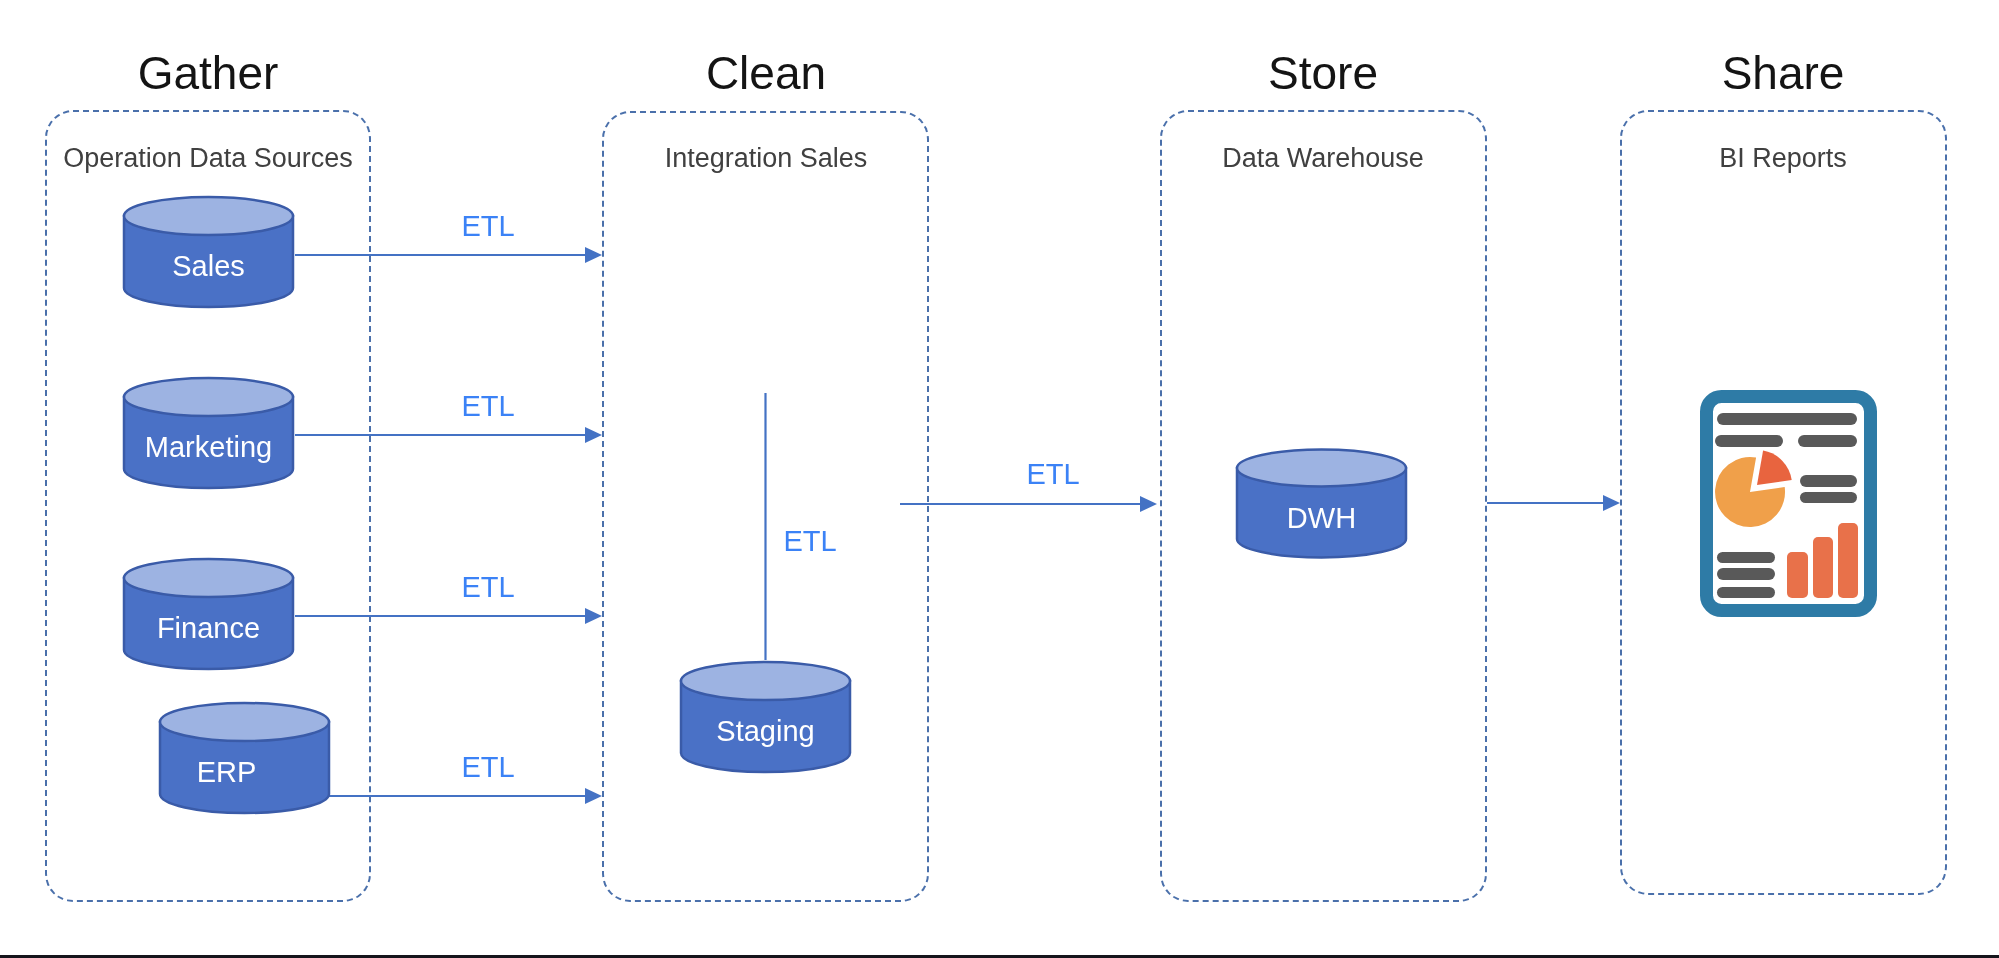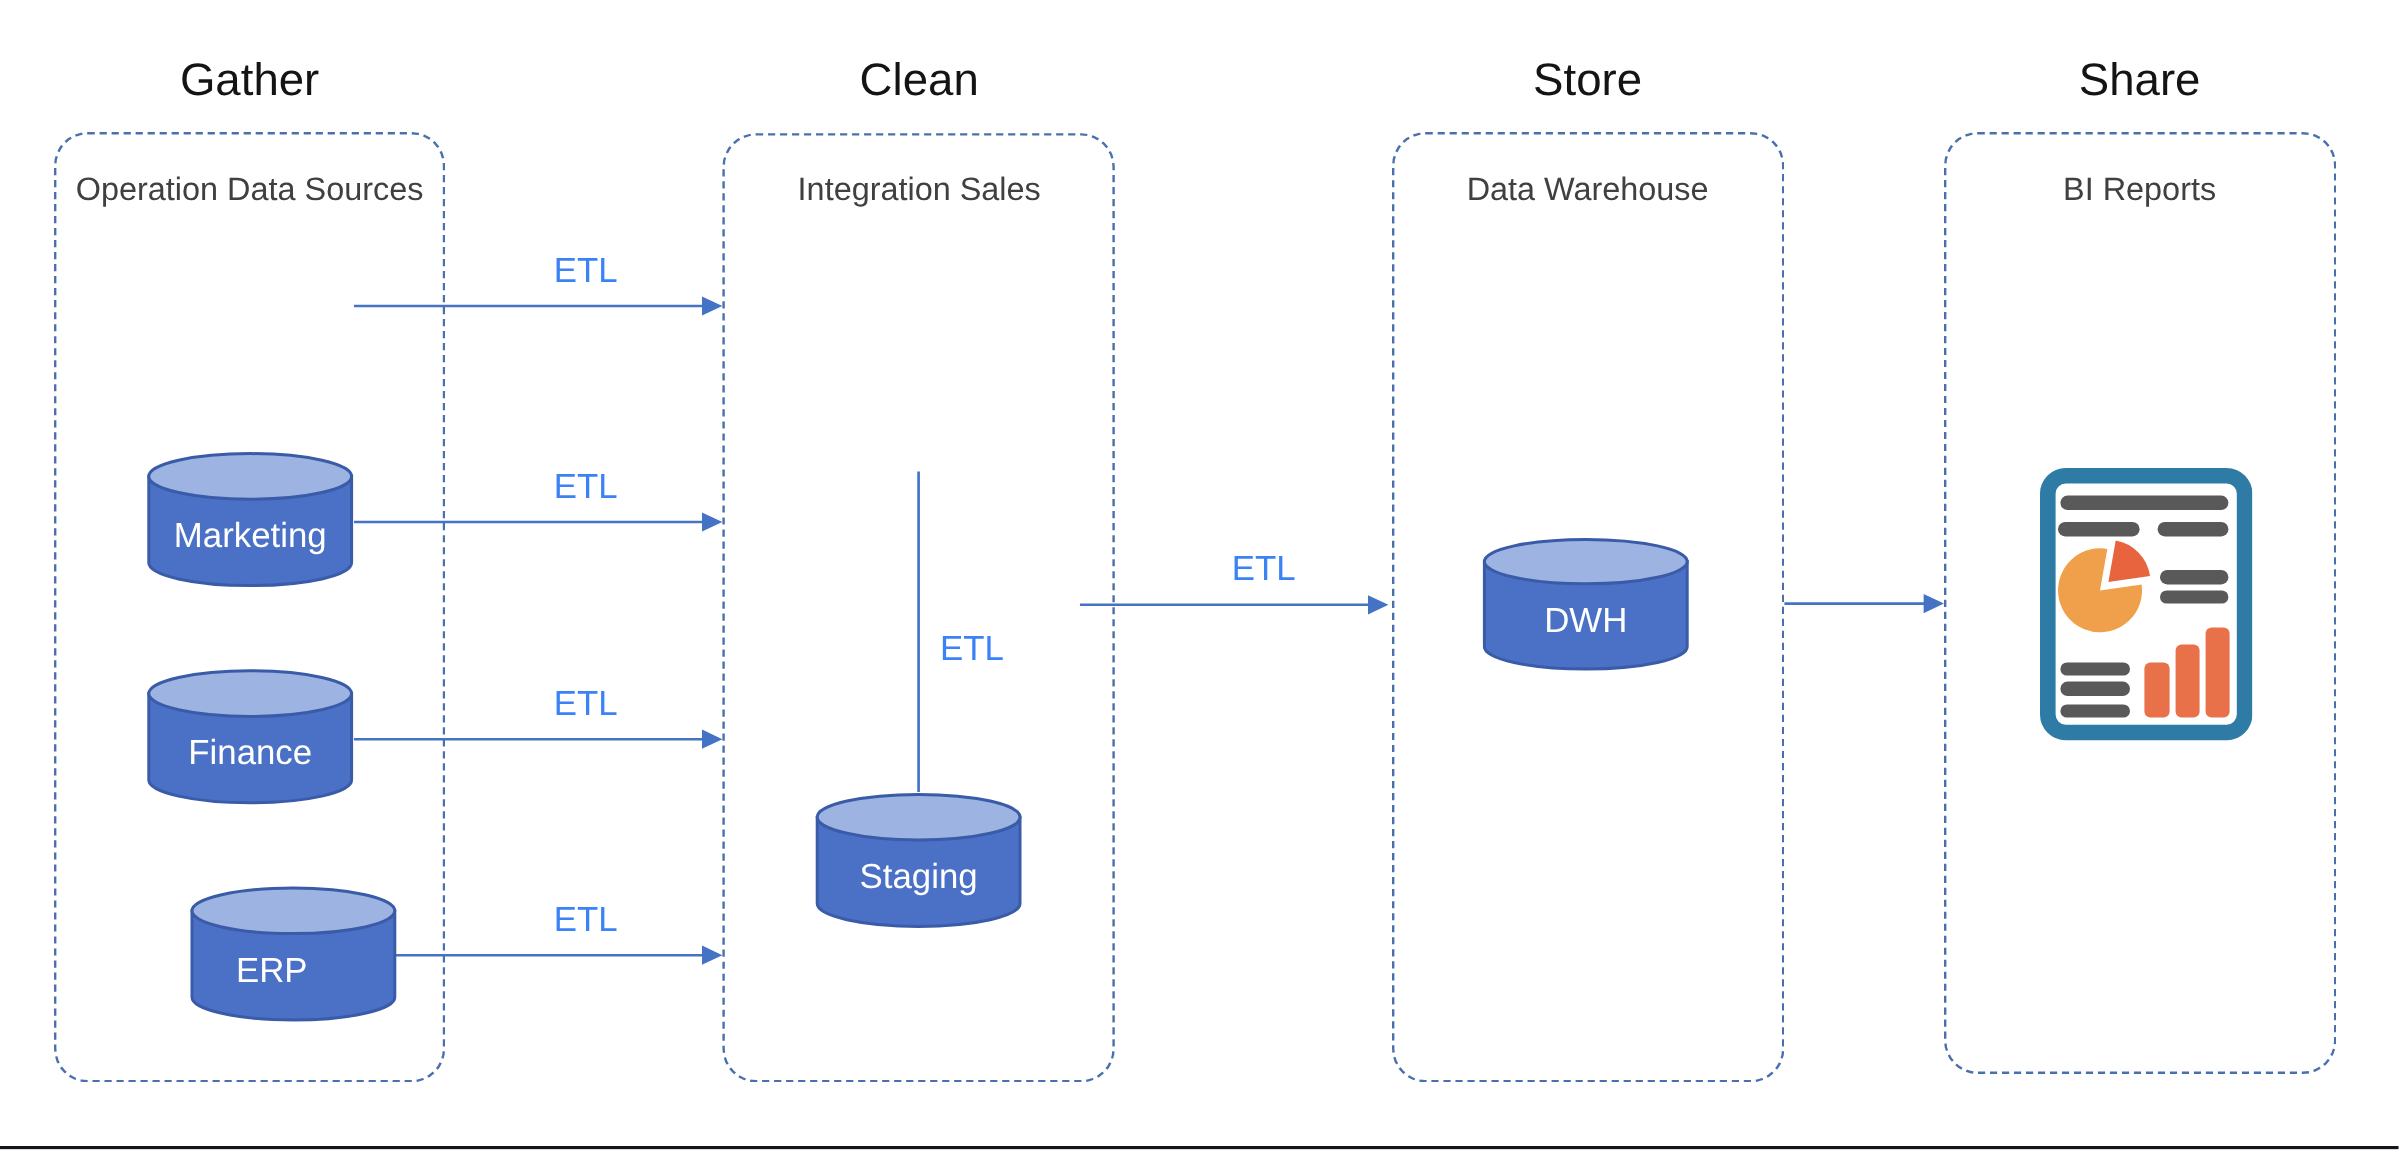--- a/index.html
+++ b/index.html
@@ -2,21 +2,21 @@
 <html><head>
 <meta charset="utf-8">
 <style>
   html,body{margin:0;padding:0;background:#fff;}
   .canvas{
     position:relative;width:1999px;height:958px;background:#ffffff;
     font-family:"Liberation Sans", sans-serif;overflow:hidden;
   }
   .stage-title{
     position:absolute;top:46px;transform:translateX(-50%);
-    font-size:38px;color:#141414;white-space:nowrap;
+    font-size:46px;color:#141414;white-space:nowrap;
   }
   .zone{
     position:absolute;border:2px dashed #4a70ab;border-radius:28px;
     background:transparent;
   }
   .zone-label{
     position:absolute;top:143px;transform:translateX(-50%);
     font-size:27px;color:#404040;white-space:nowrap;
   }
   .cyl{position:absolute;}
@@ -88,35 +88,42 @@
     <polygon class="arrow-head" points="1620,503 1603,495 1603,511"></polygon>
   </svg>
 
   <div class="etl-label" style="left:488px; top:210px;">ETL</div>
   <div class="etl-label" style="left:488px; top:390px;">ETL</div>
   <div class="etl-label" style="left:488px; top:571px;">ETL</div>
   <div class="etl-label" style="left:488px; top:751px;">ETL</div>
   <div class="etl-label" style="left:810px; top:525px;">ETL</div>
   <div class="etl-label" style="left:1053px;top:458px;">ETL</div>
 
+  <div class="cyl" style="left:122px;top:195px;">
+    <svg width="173" height="115" viewBox="0 0 173 115">
+      <path class="cyl-body" d="M2 21 L2 93 A84.5 19 0 0 0 171 93 L171 21 Z"></path>
+      <ellipse class="cyl-top" cx="86.5" cy="21" rx="84.5" ry="19"></ellipse>
+    </svg>
+    <div class="cyl-label">Sales</div>
+  </div>
   <div class="cyl" style="left:122px;top:557px;">
     <svg width="173" height="115" viewBox="0 0 173 115">
       <path class="cyl-body" d="M2 21 L2 93 A84.5 19 0 0 0 171 93 L171 21 Z"></path>
       <ellipse class="cyl-top" cx="86.5" cy="21" rx="84.5" ry="19"></ellipse>
     </svg>
     <div class="cyl-label">Finance</div>
   </div>
   <div class="cyl" style="left:122px;top:376px;">
     <svg width="173" height="115" viewBox="0 0 173 115">
       <path class="cyl-body" d="M2 21 L2 93 A84.5 19 0 0 0 171 93 L171 21 Z"></path>
       <ellipse class="cyl-top" cx="86.5" cy="21" rx="84.5" ry="19"></ellipse>
     </svg>
     <div class="cyl-label">Marketing</div>
   </div>
-  <div class="cyl" style="left:122px;top:738px;padding-left:36px;">
+  <div class="cyl" style="left:122px;top:701px;padding-left:36px;">
     <svg width="173" height="115" viewBox="0 0 173 115">
       <path class="cyl-body" d="M2 21 L2 93 A84.5 19 0 0 0 171 93 L171 21 Z"></path>
       <ellipse class="cyl-top" cx="86.5" cy="21" rx="84.5" ry="19"></ellipse>
     </svg>
     <div class="cyl-label">ERP</div>
   </div>
 
   <div class="cyl" style="left:679px;top:660px;">
     <svg width="173" height="115" viewBox="0 0 173 115">
       <path class="cyl-body" d="M2 21 L2 93 A84.5 19 0 0 0 171 93 L171 21 Z"></path>

